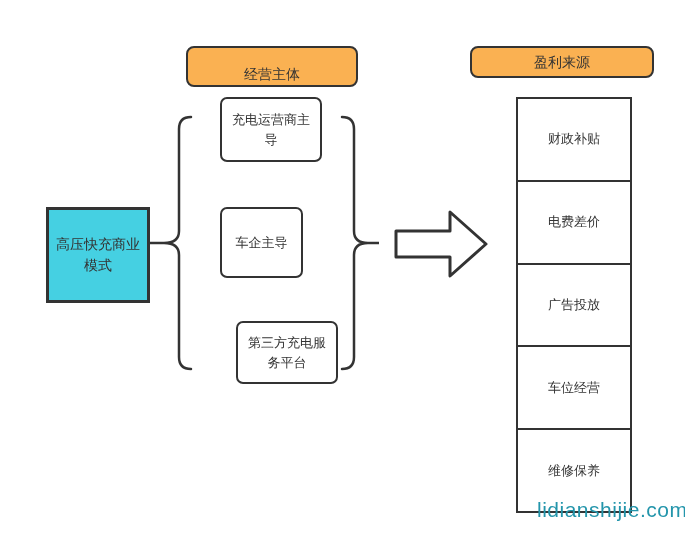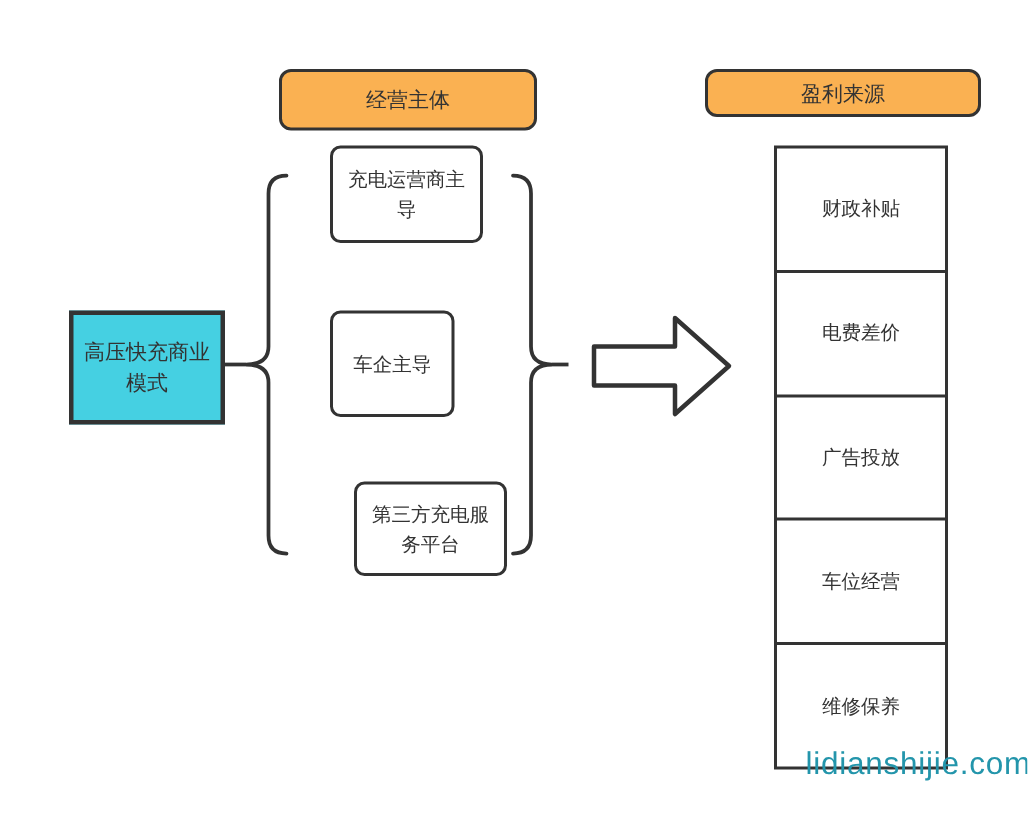--- a/index.html
+++ b/index.html
@@ -47,22 +47,22 @@
   .root-node {
     background: var(--cyan);
     border-width: 3px;
     font-size: 14px;
   }
   .root-node .inner { max-width: 86px; }
   .mid .inner { max-width: 80px; }
   .inner { display: inline-block; word-break: break-all; }
 
   
-  .root-node   { left: 46px;  top: 207px; width: 104px; height: 76px; }
-  .header-left { left: 186px; top: 46px;  width: 172px; height: 41px; }
+  .root-node   { left: 46px;  top: 207px; width: 104px; height: 96px; }
+  .header-left { left: 186px; top: 46px;  width: 172px; height: 41px; align-items: flex-end; }
   .header-right{ left: 470px; top: 46px;  width: 184px; height: 32px; }
   .mid-1 { left: 220px; top: 97px;  width: 102px; height: 65px; }
   .mid-2 { left: 220px; top: 207px; width: 83px; height: 71px; }
   .mid-3 { left: 236px; top: 321px; width: 102px; height: 63px; }
 
   .right-col {
     position: absolute;
     left: 516px; top: 97px;
     width: 116px; height: 416px;
     box-sizing: border-box;

